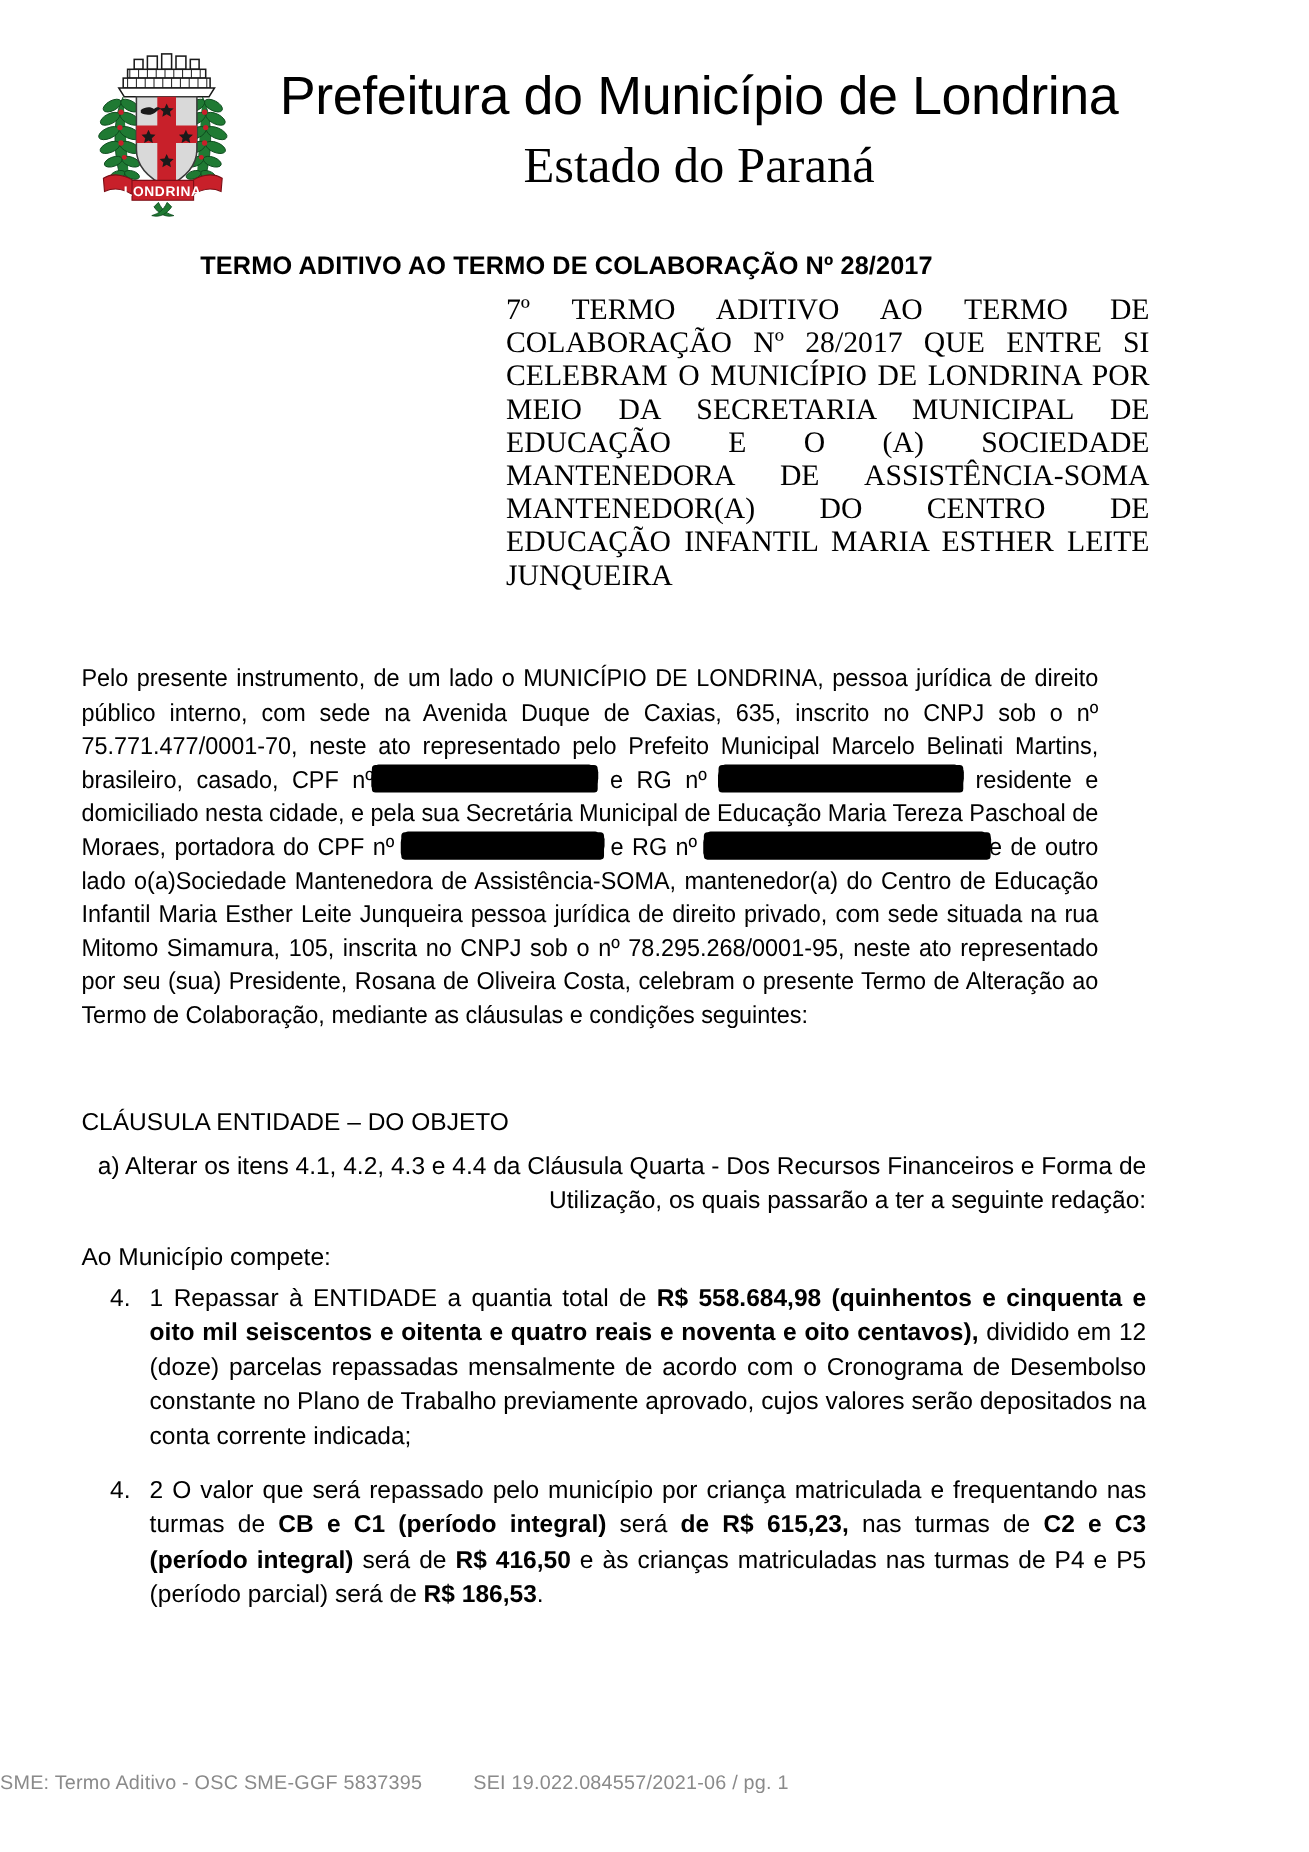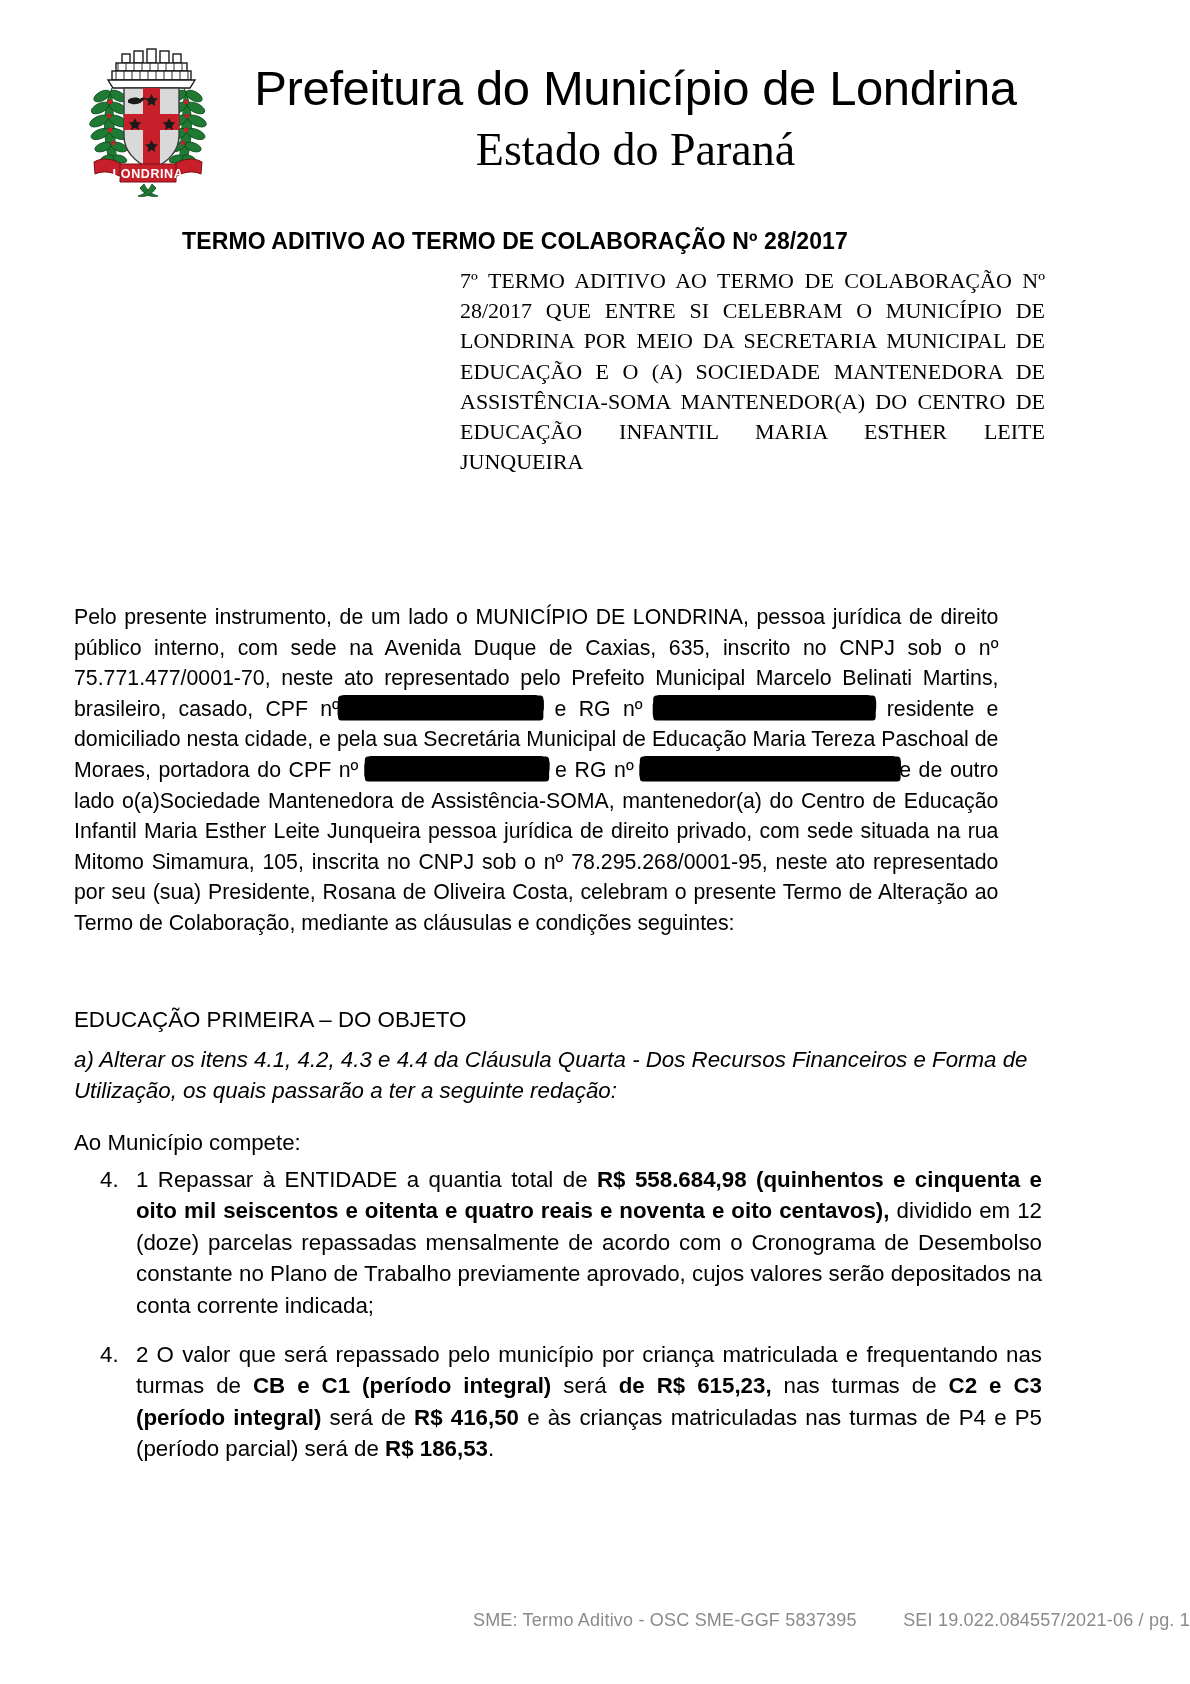--- a/index.html
+++ b/index.html
@@ -79,21 +79,21 @@
     letter-spacing: 0.1px;
   }
 
   
   .preamble {
     position: absolute;
     top: 266px;
     left: 460px;
     width: 585px;
     font-family: "Liberation Serif", "DejaVu Serif", serif;
-    font-size: 22px;
+    font-size: 27px;
     line-height: 30.2px;
     text-align: justify;
     text-align-last: left;
   }
 
   
   .body-block {
     position: absolute;
     top: 602px;
     left: 74px;
@@ -146,22 +146,21 @@
     font-size: 22.3px;
     line-height: 30.6px;
   }
   .clause-a {
     position: absolute;
     top: 1045px;
     left: 74px;
     width: 968px;
     font-size: 22.3px;
     line-height: 30.6px;
-    text-align: left;
-    font-style: italic;
+    text-align: right;
   }
   .clause-compete {
     position: absolute;
     top: 1112px;
     left: 74px;
     width: 968px;
     font-size: 22.3px;
     line-height: 30.6px;
     margin-top: 16px;
   }
@@ -190,21 +189,21 @@
     text-align-last: left;
   }
   .item-text b { font-weight: bold; }
 
   
   .footer {
     position: absolute;
     top: 1610px;
     left: 0;
     width: 1190px;
-    text-align: right;
+    text-align: left;
     color: #8a8a8a;
     font-size: 18px;
     letter-spacing: 0.2px;
   }
   .footer span { display: inline-block; }
   .footer-gap { width: 36px; }
 </style>
 </head>
 <body>
 
@@ -331,21 +330,21 @@
 
   <div class="body-block">
     <p>
       <span>Pelo presente instrumento, de um lado o MUNICÍPIO DE LONDRINA, pessoa jurídica de direito público interno, com sede na Avenida Duque de Caxias, 635, inscrito no CNPJ sob o nº 75.771.477/0001-70, neste ato representado pelo Prefeito Municipal Marcelo Belinati Martins, brasileiro, casado, CPF nº</span><span class="redact" style="width:212px"></span>&nbsp;<span>e RG nº</span>
       <span class="redact" style="width:230px"></span>&nbsp;<span>residente e domiciliado nesta cidade, e pela sua Secretária Municipal de Educação Maria Tereza Paschoal de Moraes, portadora do CPF nº</span>
       <span class="redact" style="width:190px"></span>&nbsp;<span>e RG nº</span>
       <span class="redact" style="width:270px"></span><span>e de outro lado o(a)Sociedade Mantenedora de Assistência-SOMA, mantenedor(a) do Centro de Educação Infantil Maria Esther Leite Junqueira pessoa jurídica de direito privado, com sede situada na rua Mitomo Simamura, 105, inscrita no CNPJ sob o nº 78.295.268/0001-95, neste ato representado por seu (sua) Presidente, Rosana de Oliveira Costa, celebram o presente Termo de Alteração ao Termo de Colaboração, mediante as cláusulas e condições seguintes:</span>
     </p>
   </div>
 
-  <div class="clause-head">EDUCAÇÃO PRIMEIRA – DO OBJETO</div>
+  <div class="clause-head">CLÁUSULA ENTIDADE – DO OBJETO</div>
 
   <div class="clause-a">a) Alterar os itens 4.1, 4.2, 4.3 e 4.4 da Cláusula Quarta - Dos Recursos Financeiros e Forma de Utilização, os quais passarão a ter a seguinte redação:</div>
 
   <div class="clause-compete">Ao Município compete:</div>
 
   <div class="items">
 
     <div class="item">
       <div class="item-num">4.</div>
       <div class="item-text"><span>1 Repassar à ENTIDADE a quantia total de </span><b>R$ 558.684,98 (quinhentos e cinquenta e oito mil seiscentos e oitenta e quatro reais e noventa e oito centavos),</b><span> dividido em 12 (doze) parcelas repassadas mensalmente de acordo com o Cronograma de Desembolso constante no Plano de Trabalho previamente aprovado, cujos valores serão depositados na conta corrente indicada;</span></div>

